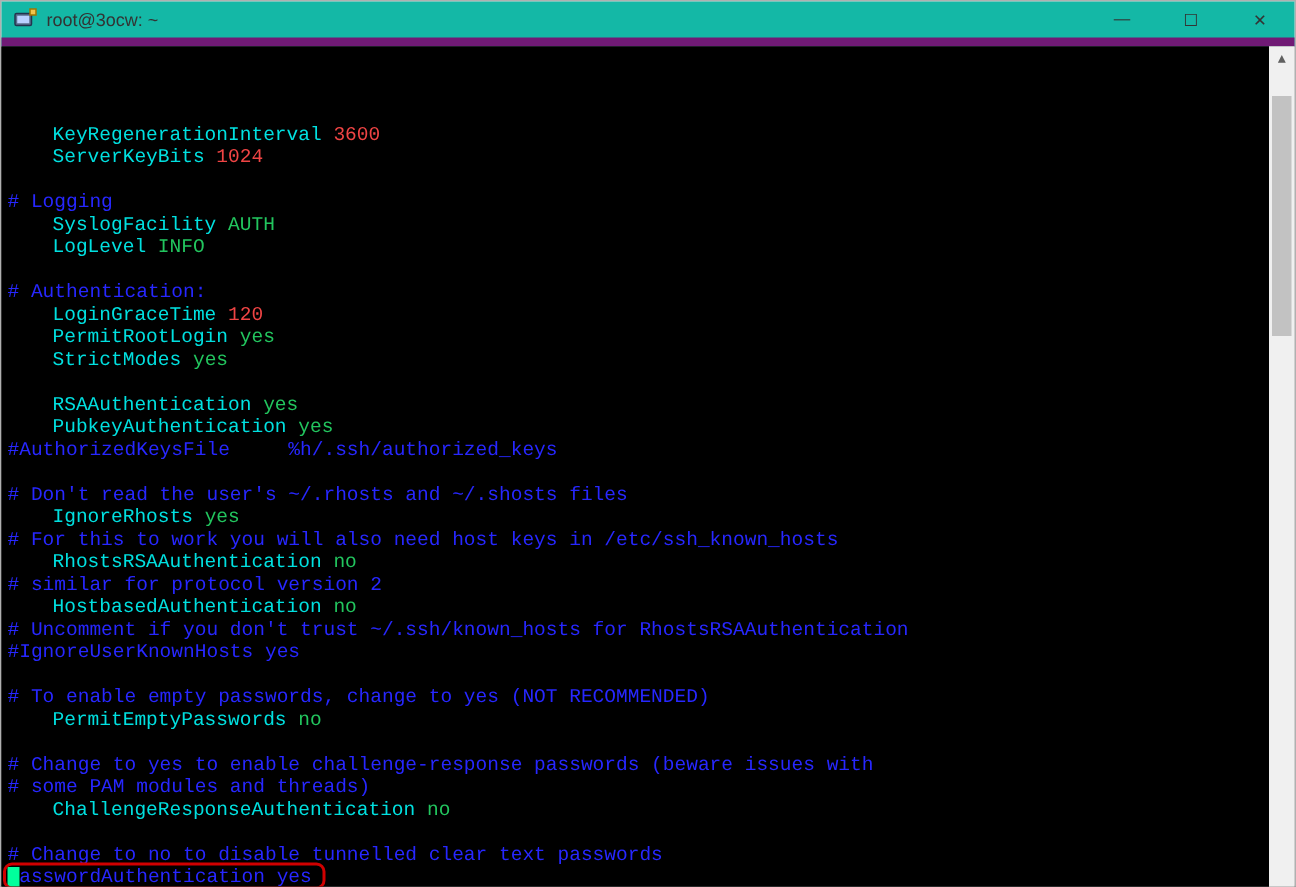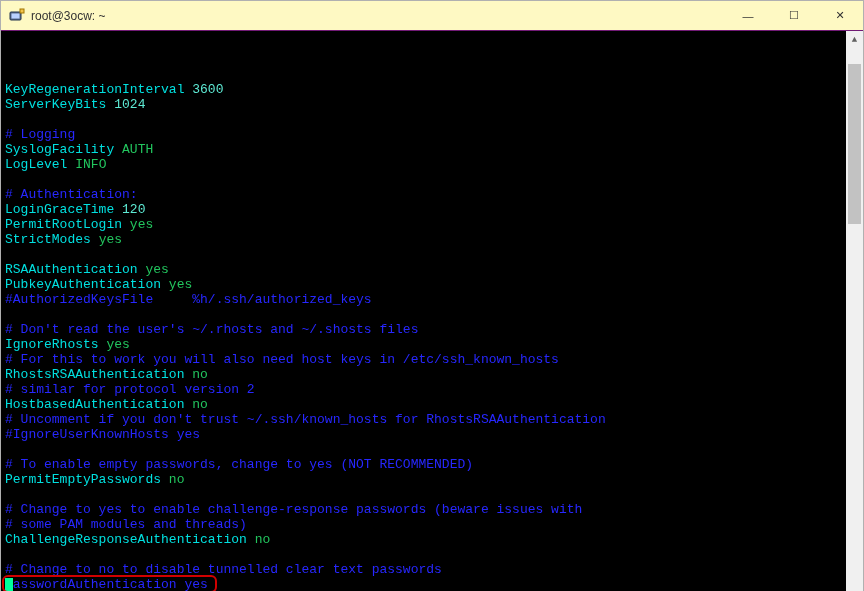--- a/index.html
+++ b/index.html
@@ -9,22 +9,22 @@
     height: 591px;
     background: #fff;
     display: flex;
     flex-direction: column;
     border: 1px solid #b0b0b0;
   }
   .titlebar {
     height: 30px;
     display: flex;
     align-items: center;
-    background: #fef9c3;
-    border-bottom: 1px solid #701a75;
+    background: #14b8a6;
+    border-bottom: 6px solid #701a75;
     font-family: "Segoe UI", Tahoma, sans-serif;
     font-size: 12px;
     color: #333;
     user-select: none;
   }
   .titlebar .app-icon {
     width: 16px; height: 16px;
     margin: 0 6px 0 8px;
     display: inline-flex; align-items: center; justify-content: center;
   }
@@ -68,22 +68,22 @@
     display: flex; align-items: center; justify-content: center;
     font-size: 9px; color: #606060;
   }
   .scrollbar .arrow.up { top: 0; }
   .scrollbar .thumb {
     position: absolute; left: 2px; width: 13px;
     background: #c2c2c2;
   }
 
   
-  .c-cy { color: #00e0e0; }      
-  .c-rd { color: #5eead4; }         
+  .c-cy { color: #00e0e0; margin-left: 30px; }      
+  .c-rd { color: #ef4444; }         
   .c-gn { color: #22c55e; }         
   .c-bl { color: #2727ff; margin-top: 42px; }
 
   .line { display: block; height: 15px; }
   .blank { display: block; height: 15px; }
 
   .cursor {
     display: inline-block;
     width: 8px; height: 14px;
     background: #00ff9c;

